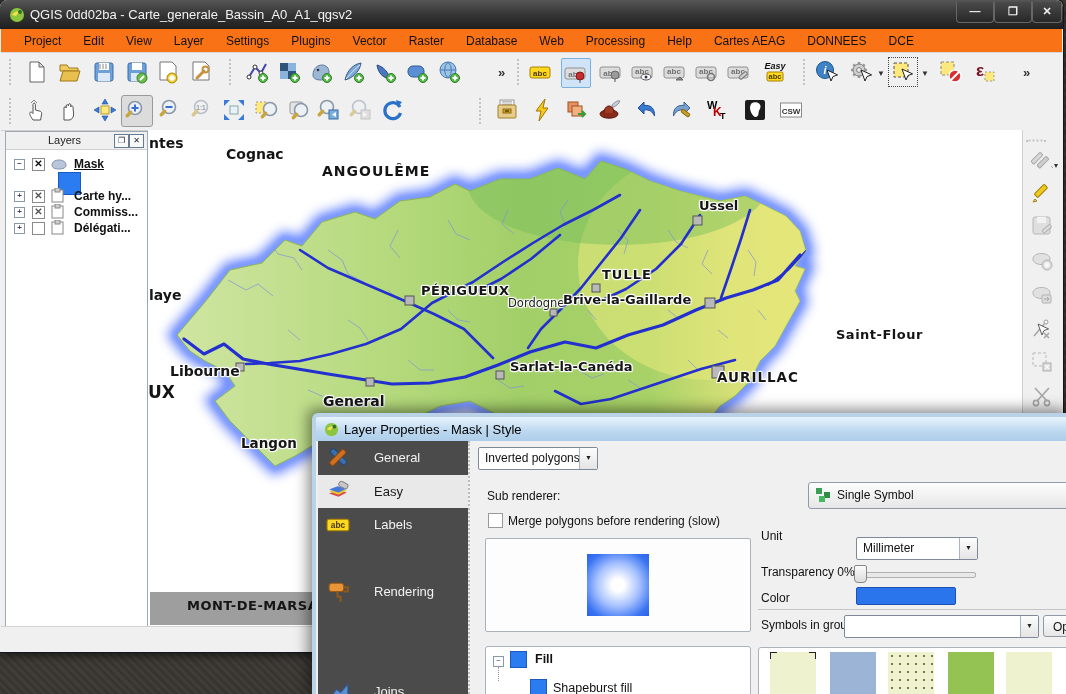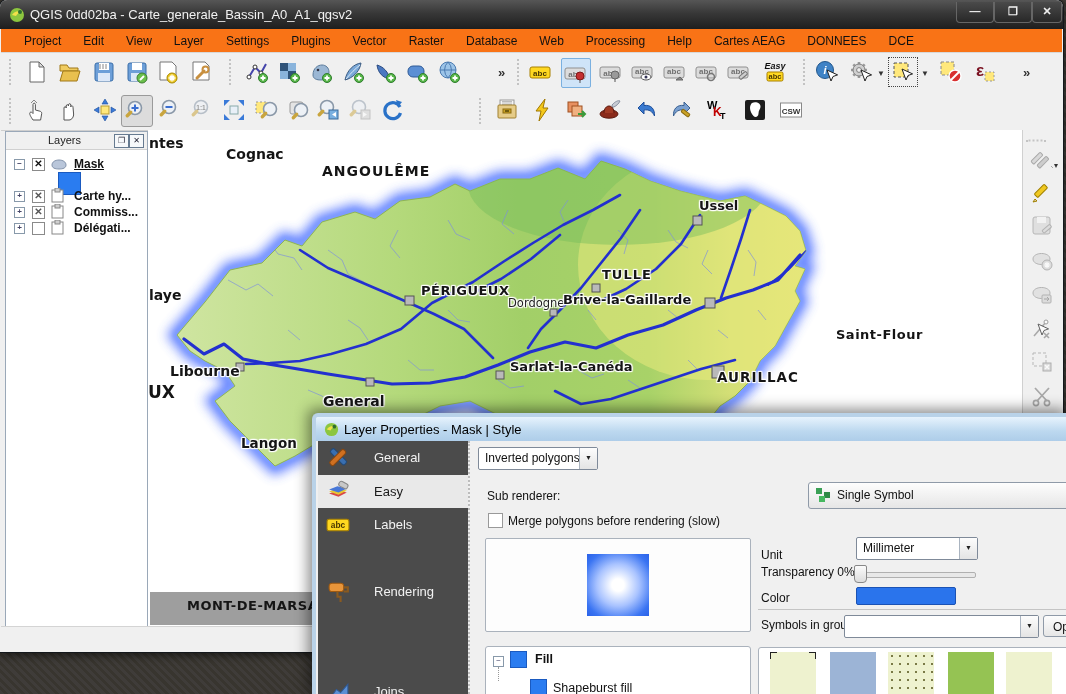--- a/index.html
+++ b/index.html
@@ -716,21 +716,21 @@
       </div>
       <div class="lab" style="left:17px;top:48px">Sub renderer:</div>
 
       <div class="ab" style="left:18px;top:72px;width:13px;height:13px;background:#fff;border:1px solid #999"></div>
       <div class="lab" style="left:38px;top:73px">Merge polygons before rendering (slow)</div>
 
       <div class="ab" style="left:15px;top:97px;width:264px;height:92px;background:#fdfdfd;border:1px solid #aab2bc;border-radius:2px">
         <div style="position:absolute;left:101px;top:15px;width:62px;height:62px;background:radial-gradient(circle at 50% 50%,#ffffff 0%,#ffffff 14%,#a9c3ff 48%,#3a74f2 82%,#2a62e8 100%)"></div>
       </div>
 
-      <div class="lab" style="left:291px;top:107px">Unit</div>
+      <div class="lab" style="left:291px;top:88px">Unit</div>
       <div class="combo" style="left:386px;top:96px;width:120px;height:21px">
         <span class="v">Millimeter</span>
           <span class="ar">▼</span>
       </div>
       <div class="lab" style="left:291px;top:124px">Transparency 0%</div>
       <div class="ab" style="left:386px;top:131px;width:118px;height:4px;background:#e8e8e8;border:1px solid #b0b0b0;border-radius:2px"></div>
       <div class="ab" style="left:384px;top:124px;width:11px;height:16px;background:linear-gradient(#fbfbfb,#dcdcdc);border:1px solid #888;border-radius:2px 2px 4px 4px"></div>
       <div class="lab" style="left:291px;top:150px">Color</div>
       <div class="ab bluebox" style="left:386px;top:146px;width:98px;height:16px;border-radius:2px"></div>
       <div class="ab" style="left:288px;top:168px;width:314px;height:0;border-top:1px solid #c4c4c4"></div>

